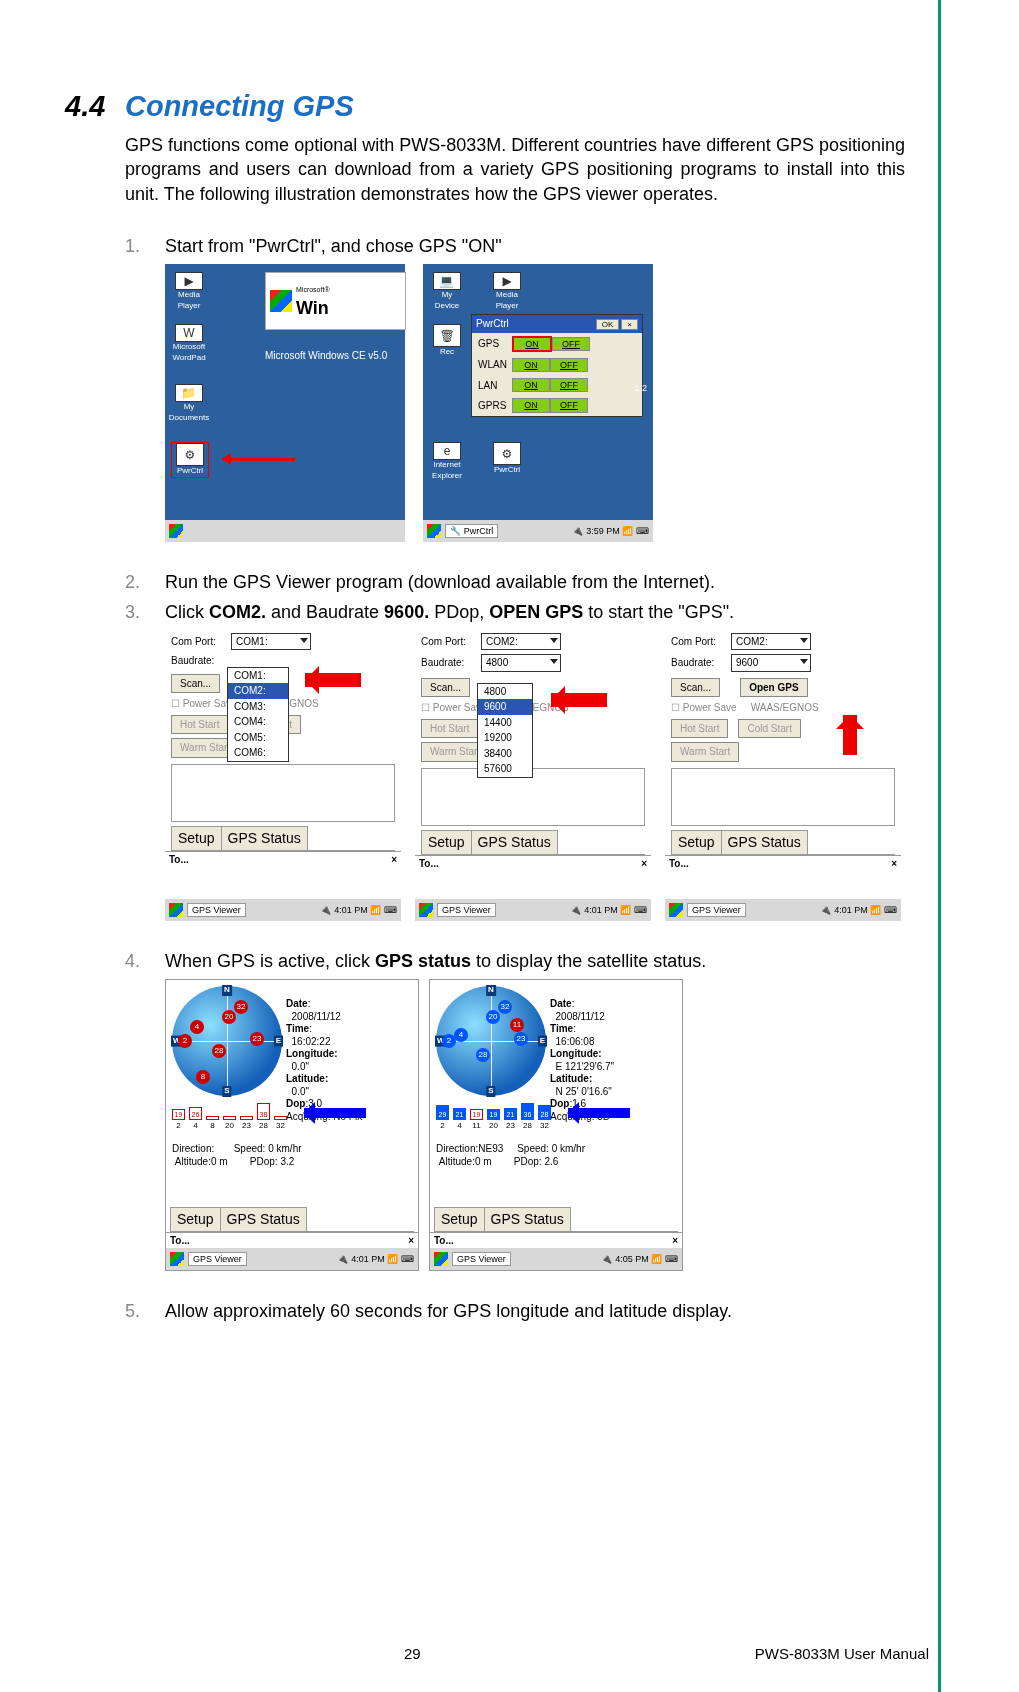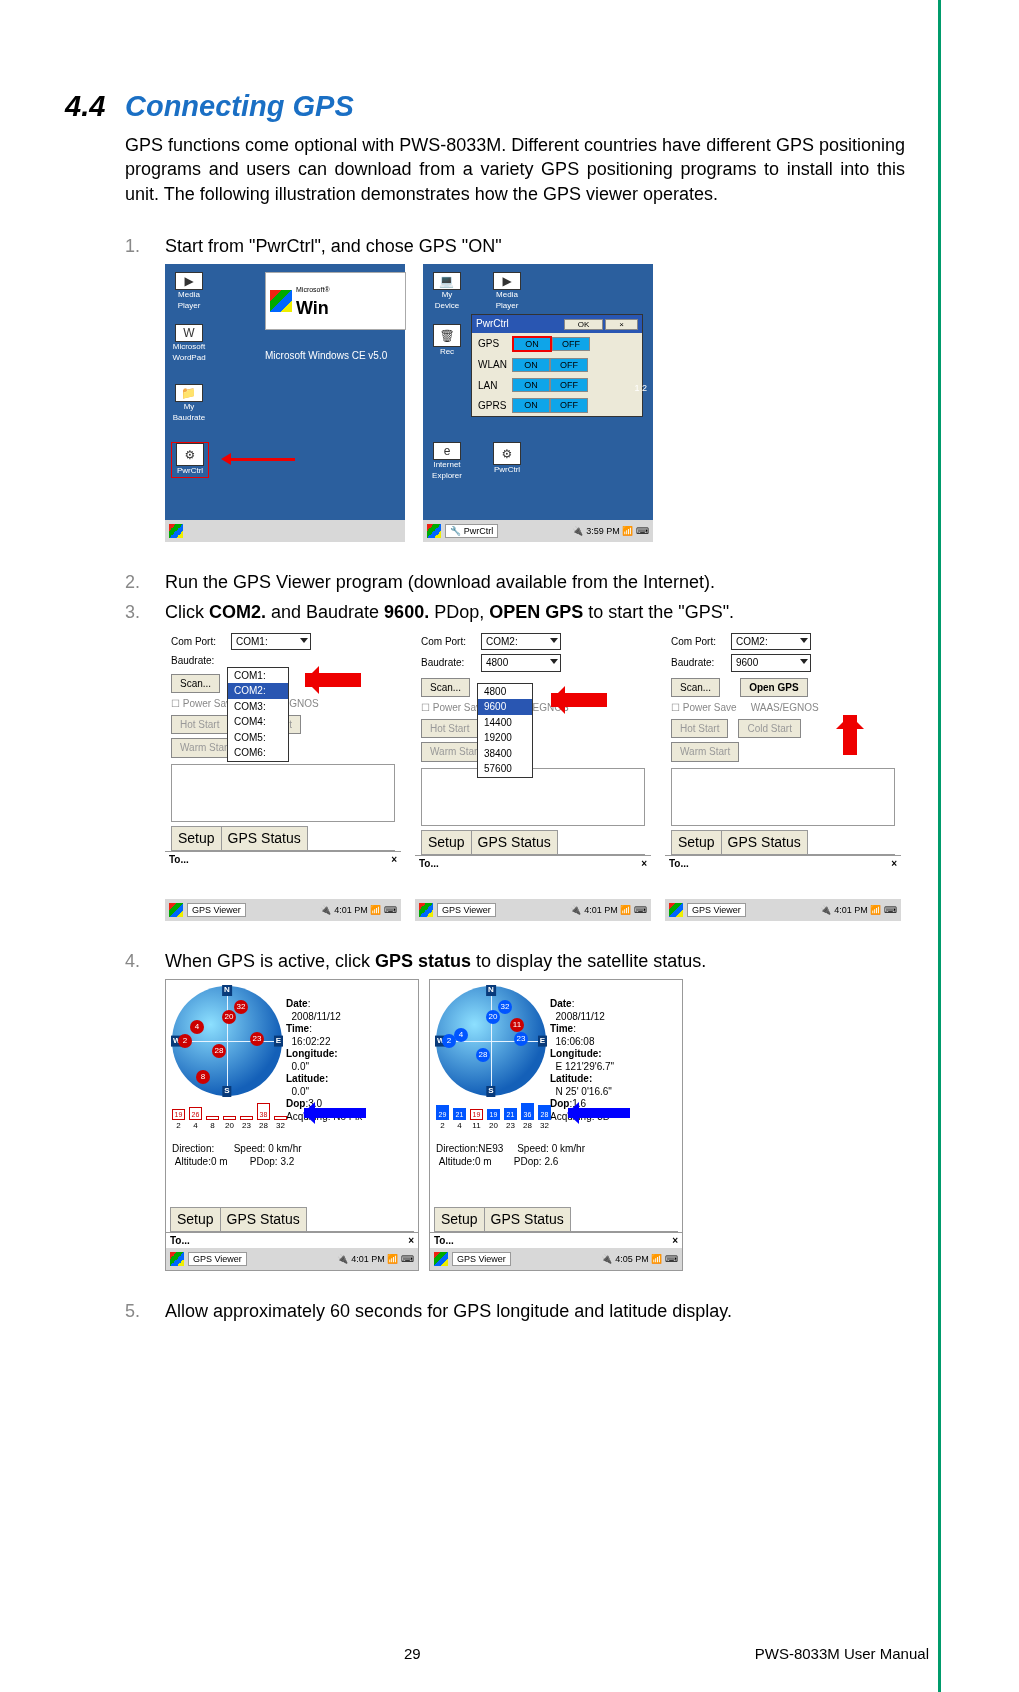--- a/index.html
+++ b/index.html
@@ -82,24 +82,24 @@
   }
   .red-arrow-h::before{
     content:"";position:absolute;left:-10px;top:-5px;border:6px solid transparent;border-right:10px solid #e00;
   }
   .taskbar{position:absolute;left:0;right:0;bottom:0;height:22px;background:#d8d8d8;display:flex;align-items:center;font-size:9px;padding:0 4px;}
   .taskbar .flag2{width:14px;height:14px;background:linear-gradient(135deg,#e21 25%,#0a0 0 50%,#06f 0 75%,#ee0 0);margin-right:4px;}
   .dialog{
     position:absolute;background:#ece9d8;border:1px solid #333;font-size:10px;
   }
   .dialog .dtitle{background:#2956b2;color:#fff;padding:2px 4px;display:flex;justify-content:space-between;align-items:center;}
-  .dialog .dtitle .dbtn{background:#ece9d8;color:#000;border:1px solid #888;font-size:8px;padding:0 13px;margin-left:2px;}
+  .dialog .dtitle .dbtn{background:#ece9d8;color:#000;border:1px solid #888;font-size:8px;padding:0 5px;margin-left:2px;}
   .dialog .drow{display:flex;align-items:center;padding:3px 6px;}
   .dialog .drow .lab{width:34px;}
-  .dialog .drow .bt{border:1px solid #888;background:#0ea5e9;width:36px;text-align:center;font-size:9px;}
+  .dialog .drow .bt{border:1px solid #888;background:#84cc16;width:36px;text-align:center;font-size:9px;text-decoration:underline;}
   .dialog .drow .bt.sel{border:2px solid #e00;}
 
   
   .shots-row2 { display: flex; gap: 14px; margin: 4px 0 28px 40px; }
   .gps-shot{width:236px;height:290px;background:#2b5f9e;position:relative;}
   .gps-panel{position:absolute;left:0;top:0;right:0;bottom:22px;background:#ffffff;font-size:10px;}
   .gp-row{display:flex;align-items:center;padding:2px 6px;gap:4px;}
   .gp-row .l{width:56px;}
   .select{border:1px solid #333;background:#fff;padding:1px 14px 1px 4px;position:relative;min-width:60px;}
   .select::after{content:"";position:absolute;right:2px;top:4px;border:4px solid transparent;border-top:5px solid #222;}
@@ -169,21 +169,21 @@
         <div class="desk-icon" style="left:6px;top:8px">
             <div class="ic">▶</div>
             <span>Media Player</span>
           </div>
         <div class="desk-icon" style="left:6px;top:60px">
             <div class="ic">W</div>
             <span>Microsoft WordPad</span>
           </div>
         <div class="desk-icon" style="left:6px;top:120px">
             <div class="ic">📁</div>
-            <span>My Baudrate</span>
+            <span>My Documents</span>
           </div>
         <div class="desk-icon" style="left:6px;top:178px;border:1px solid #e00">
             <div class="ic">⚙</div>
             <span>PwrCtrl</span>
           </div>
         <div class="red-arrow-h" style="left:60px;top:194px"></div>
         <div class="win-banner">
             <div class="flag"></div>
             <div><span style="font-size:7px;font-weight:normal">Microsoft®</span><br><span style="font-size:18px">Win</span></div>
           </div>

